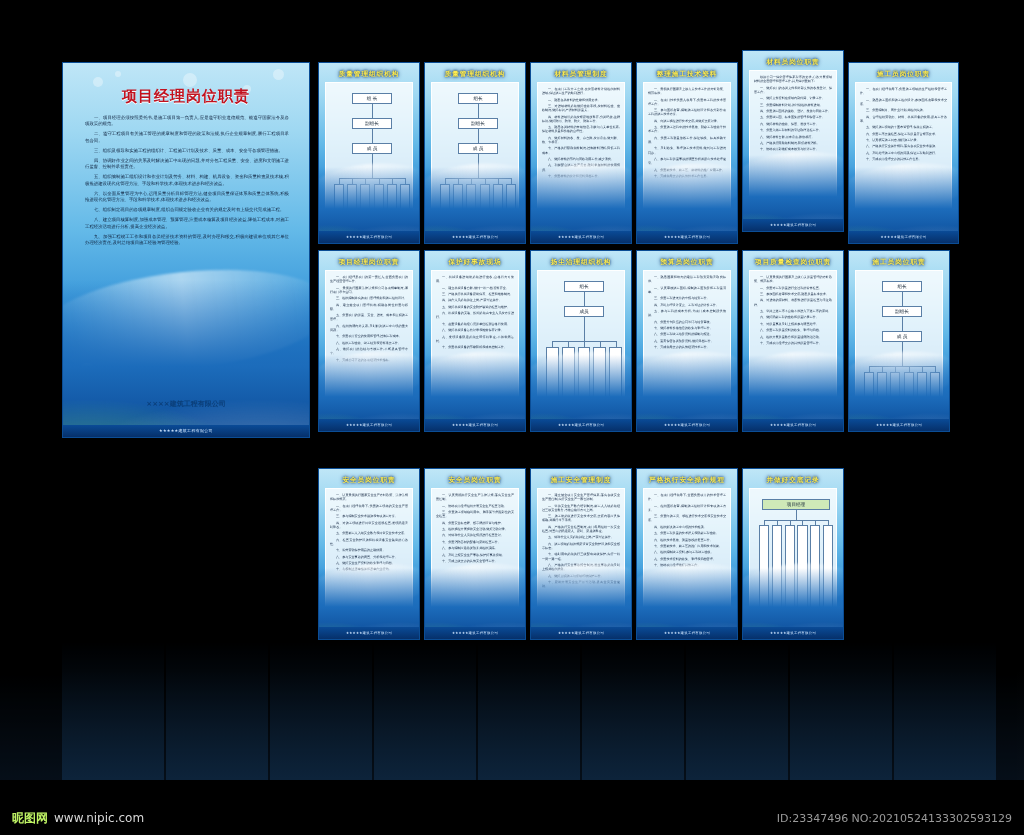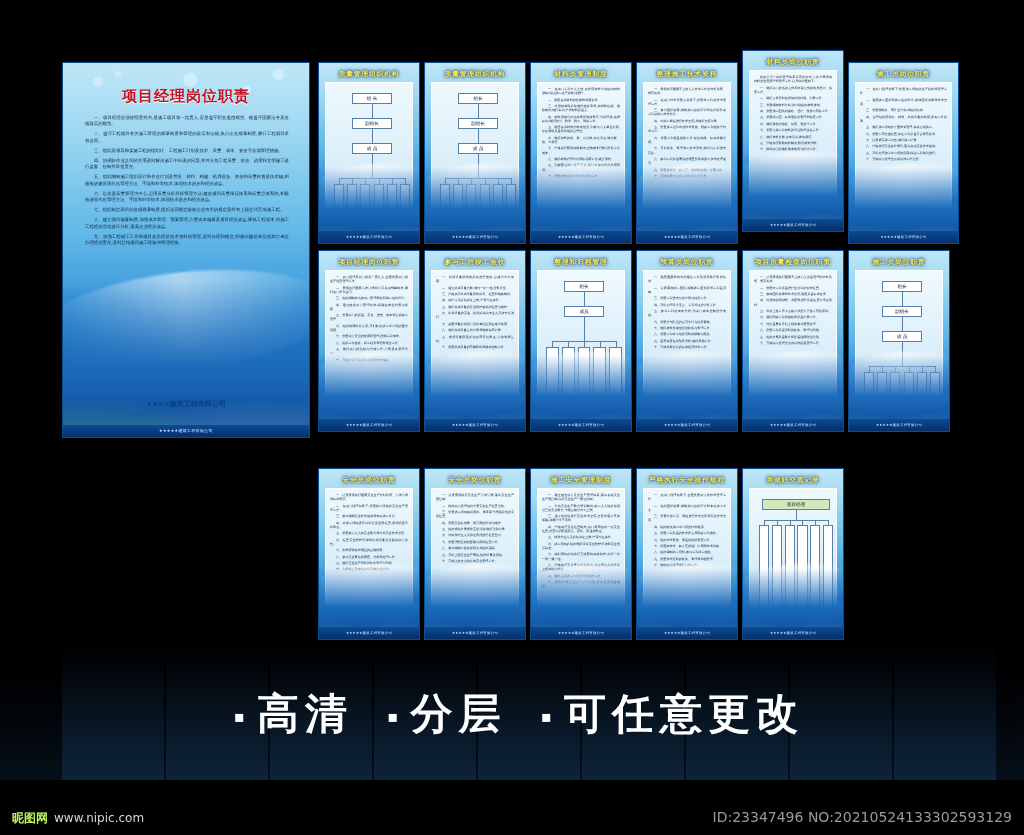--- a/index.html
+++ b/index.html
@@ -98,21 +98,21 @@
     position:absolute;left:0;right:0;top:686px;text-align:center;
     color:#fff;font-size:42px;font-weight:bold;letter-spacing:6px;
   }
   .tagline .dot{font-size:16px;vertical-align:middle;margin:0 6px 0 14px;}
 
   .watermark-left{
     position:absolute;left:12px;bottom:8px;color:#d8d8d8;font-size:12px;
   }
   .watermark-left .logo{color:#bef264;font-weight:bold;margin-right:6px;}
   .watermark-right{
-    position:absolute;right:12px;bottom:10px;color:#9a9a9a;font-size:14px;
+    position:absolute;right:12px;bottom:10px;color:#9a9a9a;font-size:11px;
   }
 </style>
 </head>
 <body>
 
 <div class="stage">
 
   <div class="board" id="board-pm">
     <div class="bubbles">
       <i style="left:30px;top:14px;width:10px;height:10px;"></i>
@@ -299,41 +299,41 @@
             <p>八、组织工程验收、竣工结算和资料移交工作。</p>
             <p>九、做好项目的总结与考核工作,不断提高管理水平。</p>
             <p>十、完成公司下达的各项经济技术指标。</p>
           </div>
         </div>
         <div class="wave"></div>
         <div class="swoosh"></div>
         <div class="footer">★★★★★建筑工程有限公司</div>
       </div>
       <div class="board sb" style="left: 424px; top: 250px; width: 102px; height: 182px;">
-        <div class="title">参与工程竣工验收</div>
+        <div class="title">保护好事故现场</div>
         <div class="paper">
           <div class="list">
             <p>一、机械设备进场前必须进行验收,合格后方可使用。</p>
             <p>二、建立机械设备台账,做到一机一档,资料齐全。</p>
             <p>三、严格执行机械设备定期保养、检查和维修制度。</p>
             <p>四、操作人员必须持证上岗,严禁无证操作。</p>
             <p>五、做好机械设备的安全防护装置的检查与维护。</p>
             <p>六、机械设备的安装、拆卸必须由专业人员按方案进行。</p>
             <p>七、起重设备必须经有资质单位检测合格后使用。</p>
             <p>八、做好机械设备运转记录和维修保养记录。</p>
             <p>九、发现设备隐患必须立即停机整改,不得带病运转。</p>
             <p>十、负责机械设备的节能降耗和成本控制工作。</p>
           </div>
         </div>
         <div class="wave"></div>
         <div class="swoosh"></div>
         <div class="footer">★★★★★建筑工程有限公司</div>
       </div>
       <div class="board sb" style="left: 530px; top: 250px; width: 102px; height: 182px;">
-        <div class="title">整理和归档管理</div>
+        <div class="title">扬尘治理组织机构</div>
         <div class="paper">
           <div class="org">
             <div class="node" style="left:22px;top:6px;width:40px;height:11px;">组长</div>
             <div class="vline" style="left:42px;top:17px;height:14px;"></div>
             <div class="node" style="left:22px;top:31px;width:40px;height:11px;">成员</div>
             <div class="vline" style="left:42px;top:42px;height:24px;"></div>
             <div class="hline" style="left:10.4px;top:66px;width:63.20000000000001px;"></div>
             <div class="leafrow">
               <div class="vline" style="left:10.4px;top:66px;height:6px;"></div>
               <div class="node" style="left:4px;top:72px;width:12.8px;height:61px;"></div>
@@ -537,24 +537,19 @@
         <i></i>
         <i></i>
         <i></i>
         <i></i>
         <i></i>
         <i></i>
         <i></i>
     </div>
   </div>
 
-  <div class="tagline">
-    <span class="dot">▪</span><span>高清</span>
-    <span class="dot">▪</span><span>分层</span>
-    <span class="dot">▪</span><span>可任意更改</span>
-  </div>
 
   <div class="watermark-left">
     <span class="logo">昵图网</span><span>www.nipic.com</span>
   </div>
   <div class="watermark-right">ID:23347496 NO:20210524133302593129</div>
 
 </div>
 
 </body></html>

